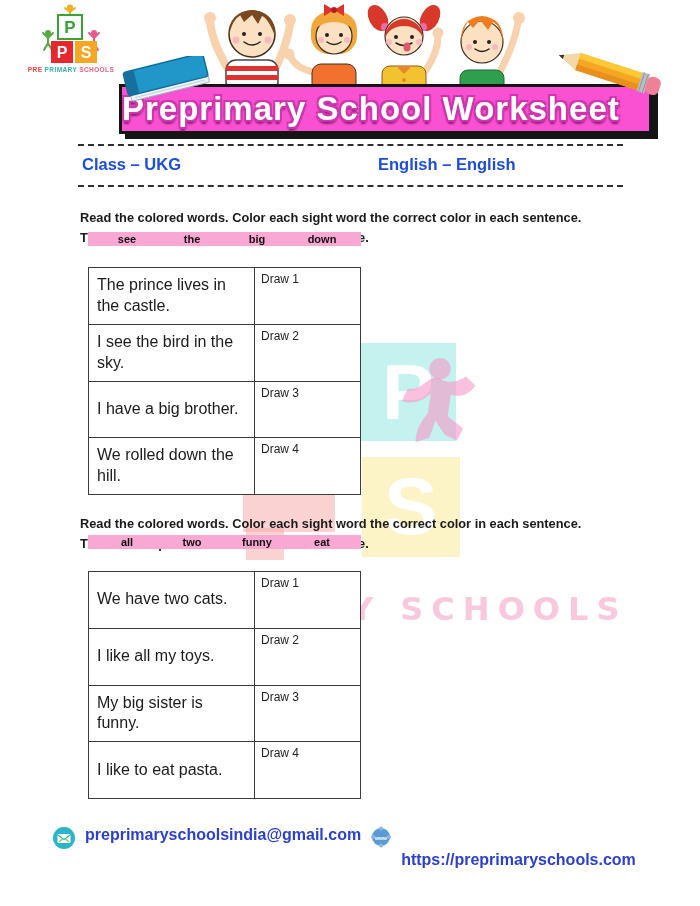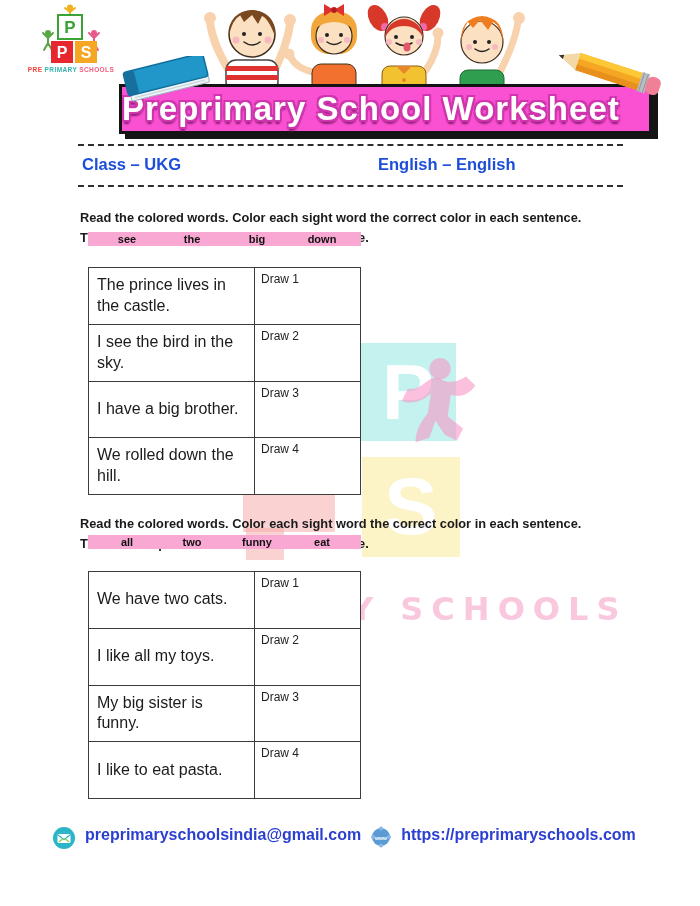--- a/index.html
+++ b/index.html
@@ -290,16 +290,16 @@
     </svg>
     <a href="#" style="color: rgb(43, 63, 209);">preprimaryschoolsindia@gmail.com</a>
     <svg width="22" height="22" viewBox="0 0 22 22">
       <circle cx="11" cy="11" r="9" fill="#5b9bd5"></circle>
       <circle cx="3" cy="11" r="2" fill="#8ab8e4"></circle>
         <circle cx="19" cy="11" r="2" fill="#8ab8e4"></circle>
       <circle cx="11" cy="2.5" r="2" fill="#8ab8e4"></circle>
         <circle cx="11" cy="19.5" r="2" fill="#8ab8e4"></circle>
       <text x="11" y="13.5" font-size="5.2" font-weight="bold" fill="#fff" text-anchor="middle">www</text>
     </svg>
-    <a href="#" style="color: rgb(43, 63, 209);">https://preprimaryschools.com</a>
+    <a href="#" style="color: rgb(43, 63, 209); margin-top: 25px;">https://preprimaryschools.com</a>
   </div>
 
 </div>
 
 </body></html>

